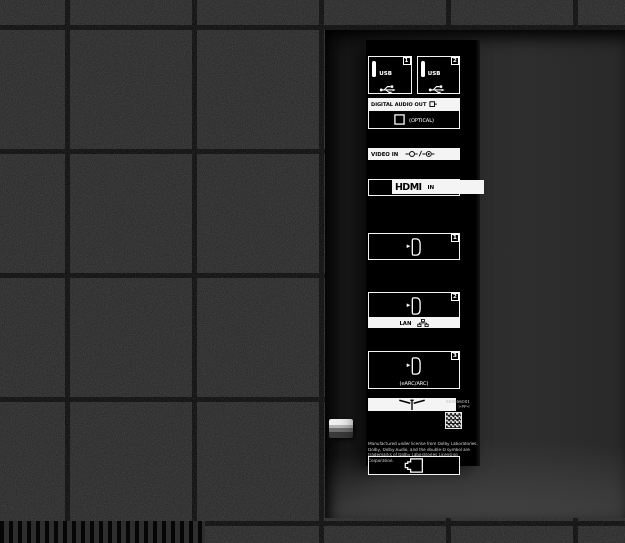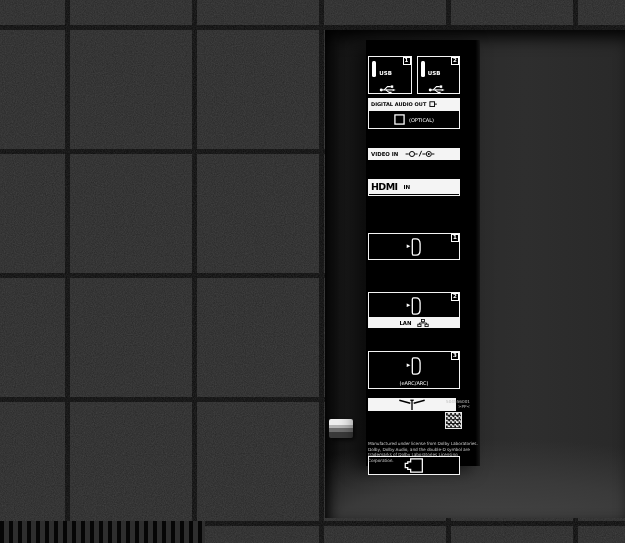--- a/index.html
+++ b/index.html
@@ -185,21 +185,21 @@
         </svg>
       </div>
       <div class="sec obox" style="top:120px;height:17px;gap:4px;">
         <span class="jackring"></span>
         <span class="two-line">
           <div>VIDEO/</div>
           <div>AUDIO L-R</div>
         </span>
       </div>
 
-      <div class="sec whitebar" style="top:140px;height:14px;justify-content:flex-start;">
+      <div class="sec whitebar" style="top:140px;height:14px;justify-content:flex-start;margin-left:24px;">
         <span class="hdmi-logo">HDMI</span>
         <span class="hdmi-in">IN</span>
       </div>
 
       <div class="sec obox" style="top:157px;height:27px;">
         <span class="badge">1</span>
         <span class="arrow">▸</span>
         <svg width="10" height="18" viewBox="0 0 12 22">
           <path d="M3 1 H6 C9.5 1 11 3.5 11 7 V15 C11 18.5 9.5 21 6 21 H3 C2 21 1.5 20 1.5 19 V3 C1.5 2 2 1 3 1 Z" fill="none" stroke="#fff" stroke-width="1.6"></path>
         </svg>

